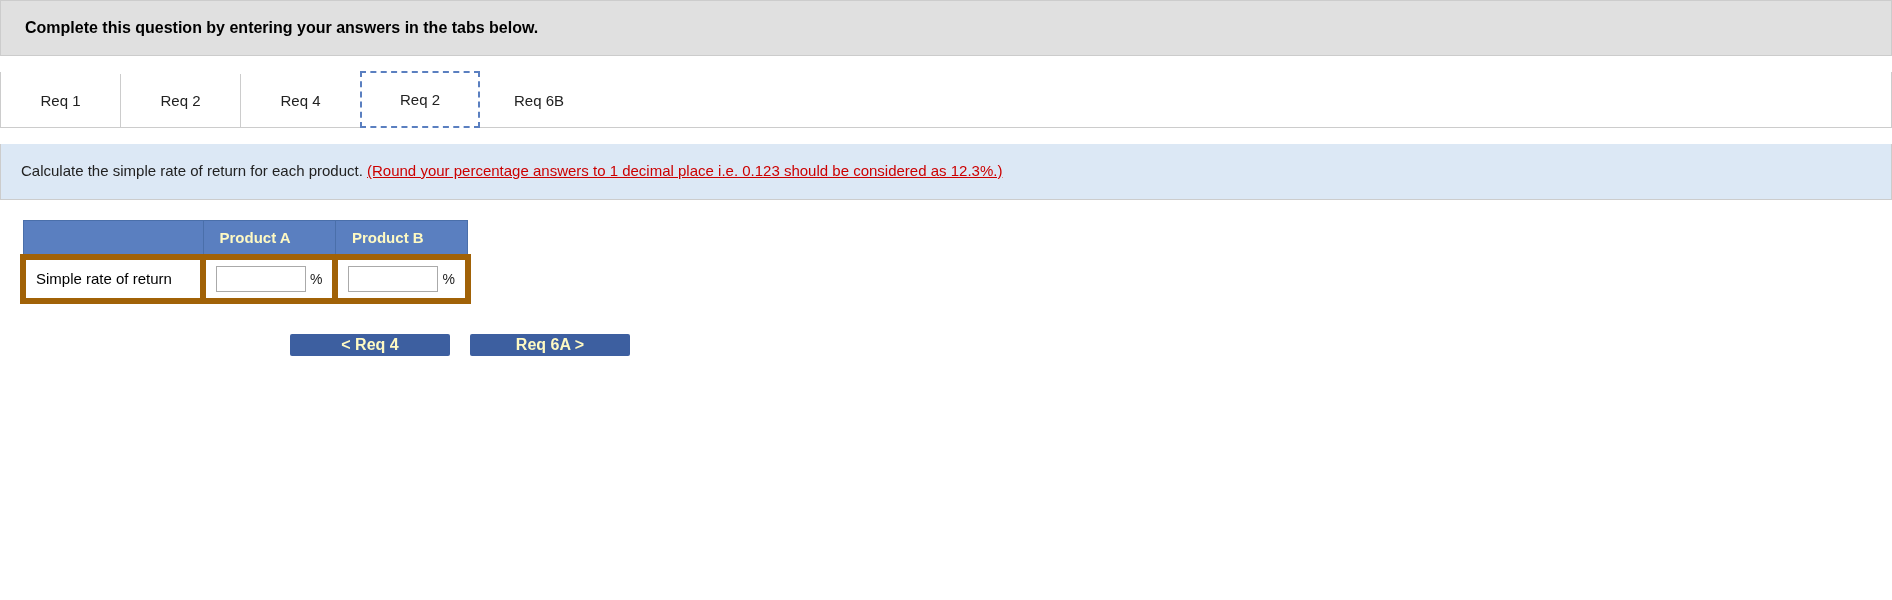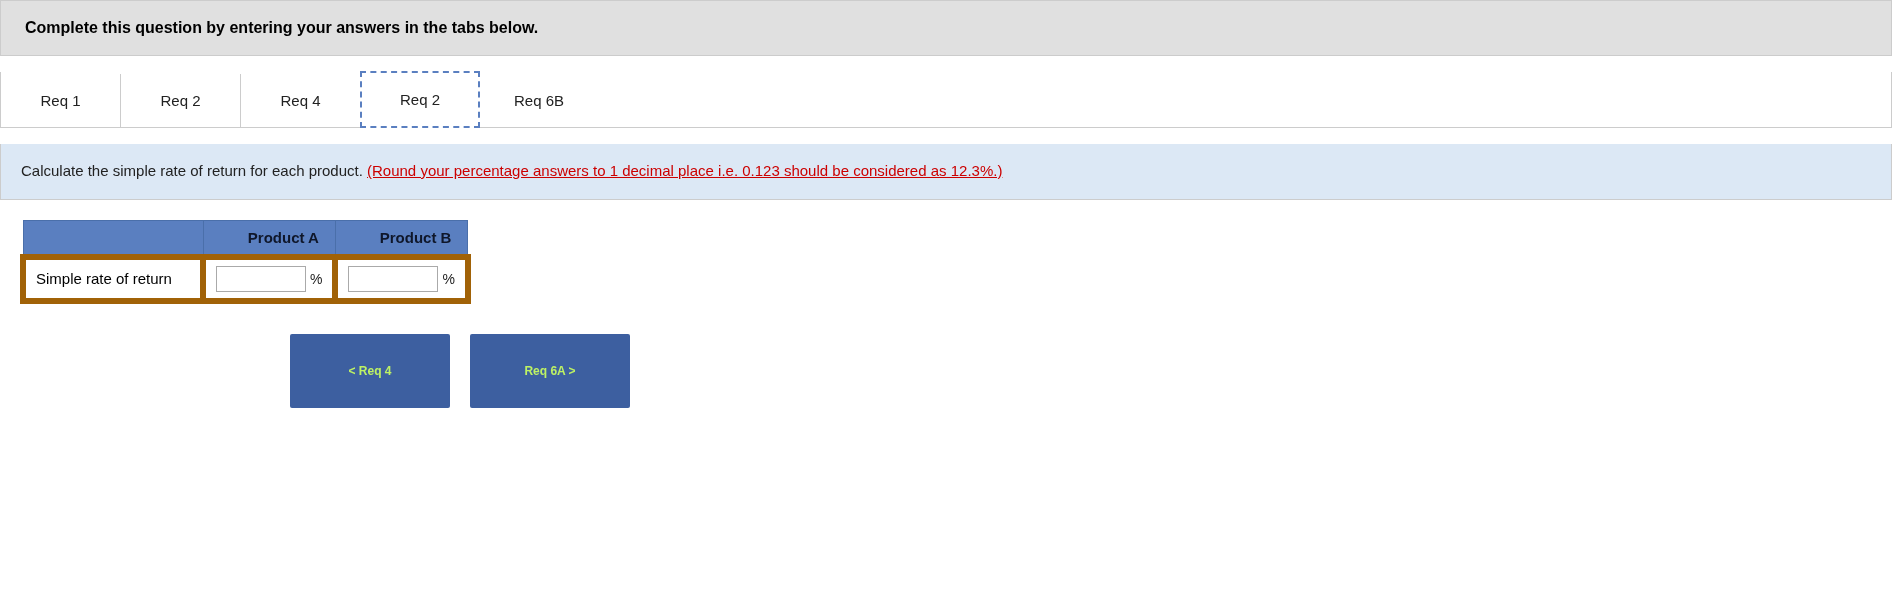--- a/index.html
+++ b/index.html
@@ -82,25 +82,25 @@
       background: #fff;
     }
 
     table.data-table {
       border-collapse: collapse;
       font-size: 15px;
     }
 
     table.data-table th {
       background: #5a7fc0;
-      color: #0f172a;
+      color: #fef9c3;
       font-weight: bold;
       padding: 8px 16px;
       border: 1px solid #4a6faa;
-      text-align: right;
+      text-align: left;
       min-width: 120px;
     }
 
     table.data-table th.empty-header {
       background: #5a7fc0;
       min-width: 180px;
     }
 
     table.data-table td {
       border: 6px solid #a16207;
@@ -137,24 +137,24 @@
     
     .nav-buttons {
       display: flex;
       flex-direction: row;
       gap: 20px;
       padding: 20px 20px 20px 290px;
     }
 
     .nav-btn {
       background: #3d5fa0;
-      color: #bef264;
+      color: #fef9c3;
       border: none;
-      padding: 30px 40px;
-      font-size: 12px;
+      padding: 2px 40px;
+      font-size: 16px;
       font-weight: bold;
       cursor: pointer;
       min-width: 160px;
       border-radius: 2px;
       display: flex;
       align-items: center;
       justify-content: center;
       gap: 8px;
     }
   </style>

